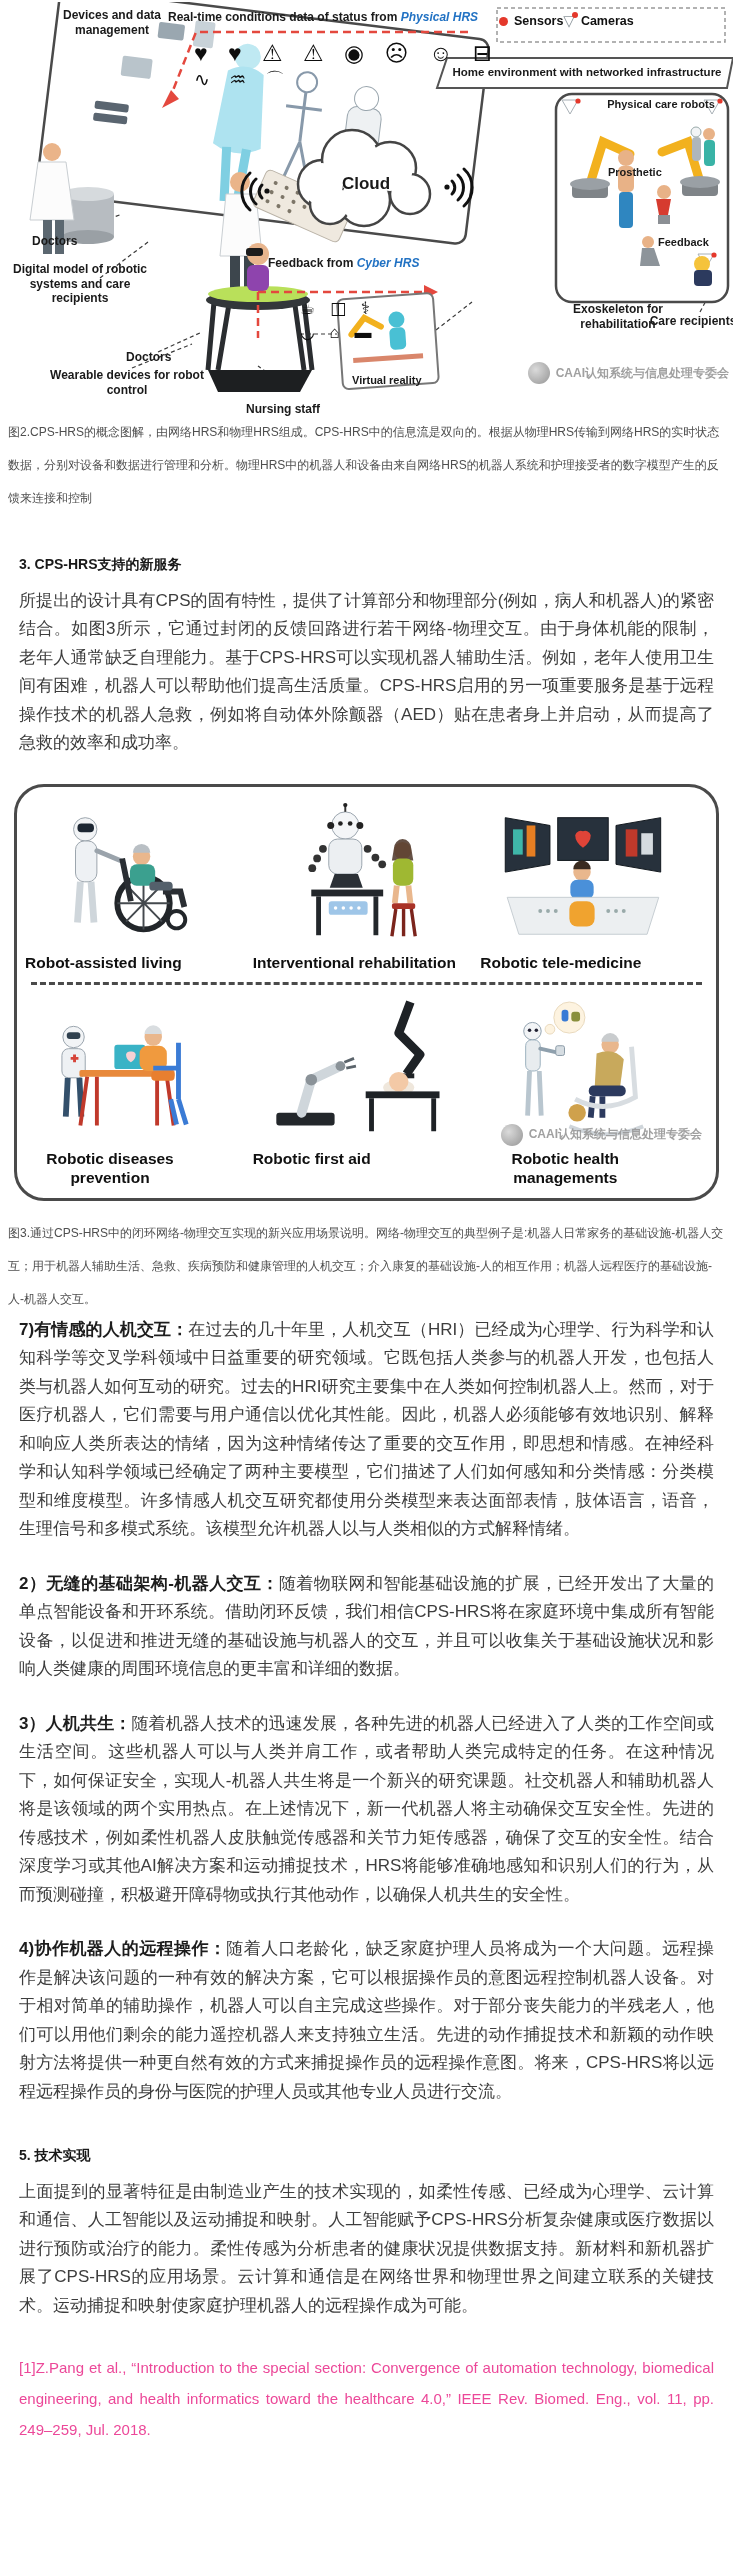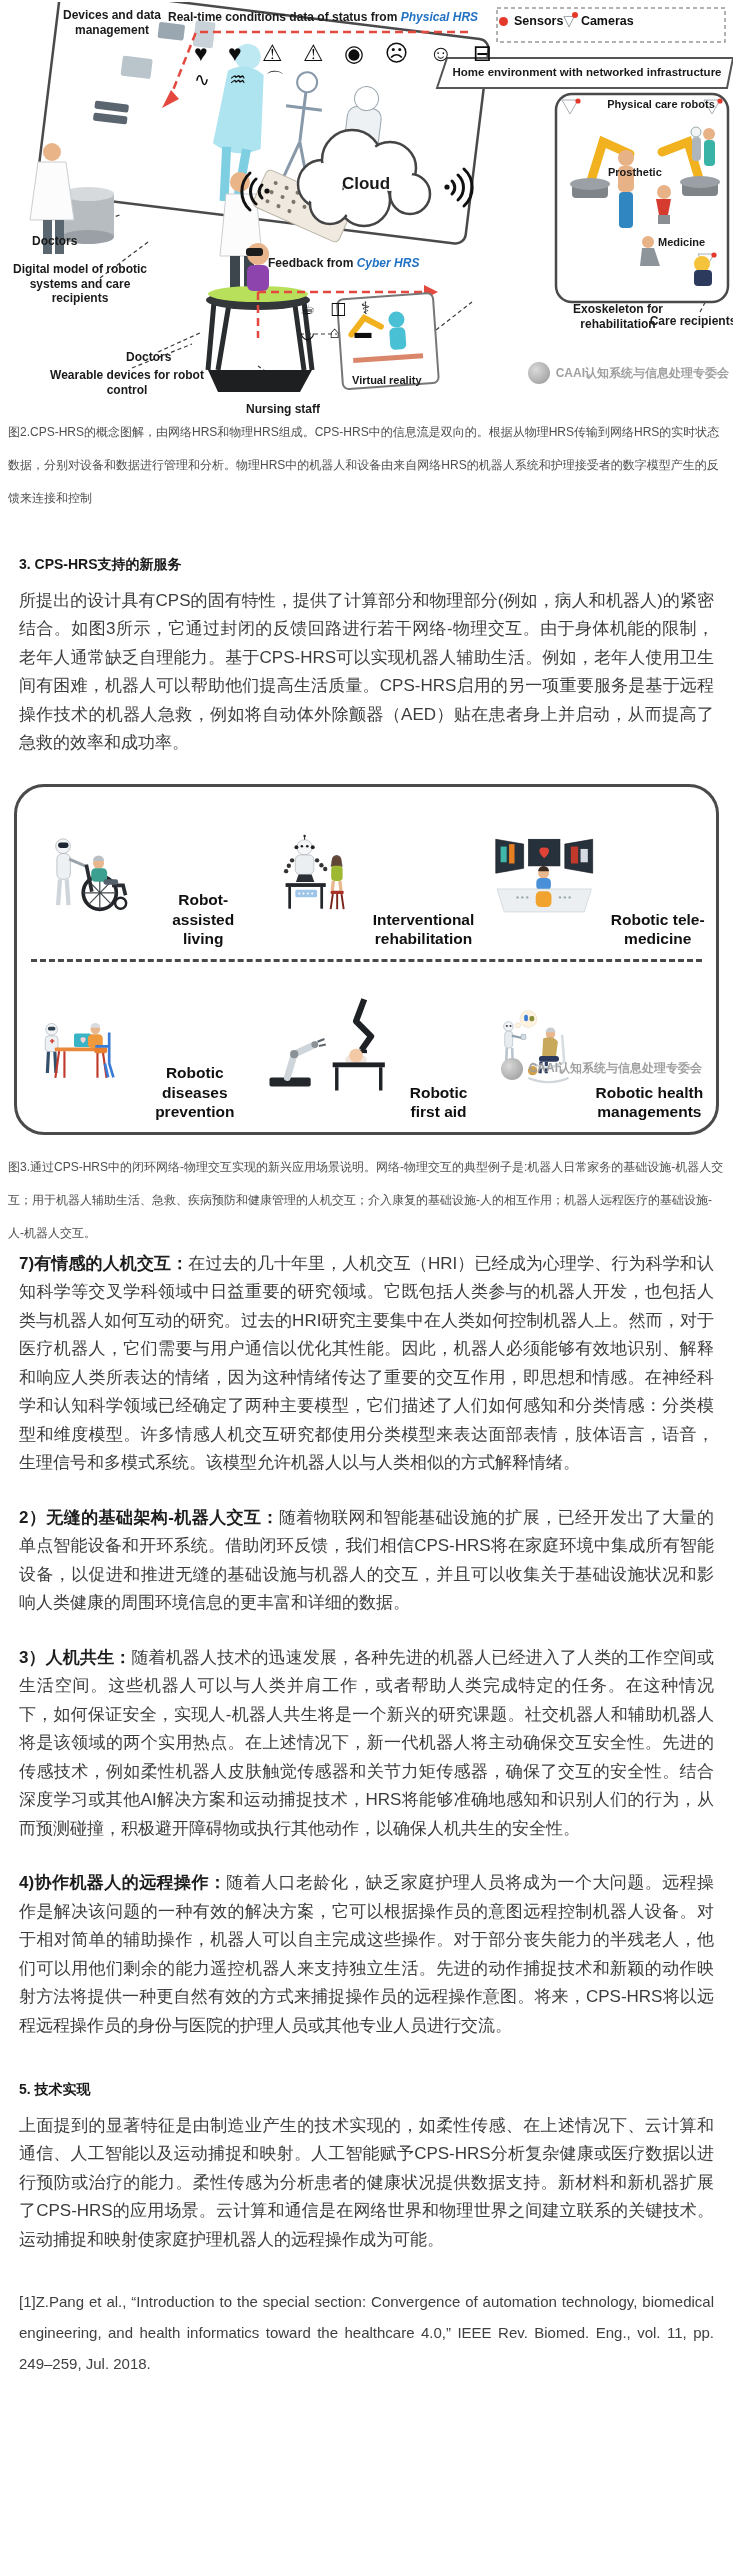--- a/index.html
+++ b/index.html
@@ -21,26 +21,26 @@
   .camtri .reddot{width:6px;height:6px;position:absolute;right:-3px;top:0;}
   .wm{position:absolute;display:flex;align-items:center;gap:6px;color:#9b9b9b;
       font-size:12px;font-weight:bold;white-space:nowrap;opacity:.95;}
   .wmbadge{width:22px;height:22px;border-radius:50%;background:radial-gradient(circle at 35% 35%,#d9d9d9,#8f8f8f);
            flex:0 0 auto;}
   
   .fig-caption{margin:16px 0 0;padding:0 8px;font-size:12px;line-height:33px;color:#4f4f4f;text-align:left;}
   h2.sec{margin:40px 0 12px;font-size:14px;line-height:1.4;color:#191919;font-weight:bold;}
   p.body{margin:0 0 26px;font-size:17px;line-height:28.5px;text-align:justify;color:#3d3d3d;}
   p.body b{color:#1d1d1d;}
-  .refp{margin:32px 0 0;font-size:15px;line-height:31px;color:#404040;text-align:justify;}
+  .refp{margin:32px 0 0;font-size:15px;line-height:31px;color:#ec4899;text-align:justify;}
   
   .fig3{position:relative;width:705px;margin:10px auto 0;border:3px solid #4a4a4a;border-radius:30px;
         padding:14px 8px 10px;box-sizing:border-box;background:#fff;}
   .f3row{display:flex;}
-  .f3cell{width:33.33%;display:flex;flex-direction:row;align-items:flex-end;}
+  .f3cell{width:33.33%;display:flex;flex-direction:column;align-items:flex-start;}
   .f3cell svg{width:204px;height:148px;}
   .f3lab{font-weight:bold;color:#101010;font-size:15.5px;line-height:1.25;text-align:center;margin-top:4px;}
   .f3lab.w2{max-width:170px;}
   .f3div{border-top:3px dashed #4a4a4a;margin:10px 6px 12px;}
   .fig3 .wm{right:14px;bottom:52px;}
 </style>
 </head>
 <body>
 
 <div class="page">
@@ -237,21 +237,21 @@
           <span>Cameras</span>
         </span>
     </div>
     <div class="f2lab nowrap" style="left:446px;top:63px;width:282px;font-size:11.5px;">Home environment with networked infrastructure</div>
     <div class="f2lab" style="left:598px;top:96px;width:126px;font-size:11px;">Physical care robots</div>
     <div class="f2lab" style="left:330px;top:172px;width:72px;font-size:17px;">Cloud</div>
     <div class="f2lab nowrap" style="left:268px;top:254px;text-align:left;"><span>Feedback from </span><span class="blu">Cyber HRS</span></div>
     <div class="iconrow" style="left:300px;top:298px;font-size:17px;letter-spacing:5px;">☕ ◫ ⚕</div>
     <div class="iconrow" style="left:300px;top:322px;font-size:17px;letter-spacing:5px;">◡ ⌂ ▬</div>
     <div class="f2lab" style="left:608px;top:164px;font-size:11px;">Prosthetic</div>
-    <div class="f2lab" style="left:658px;top:234px;font-size:11px;">Medicine</div>
+    <div class="f2lab" style="left:658px;top:234px;font-size:11px;">Feedback</div>
     <div class="f2lab" style="left:32px;top:232px;">Doctors</div>
     <div class="f2lab" style="left:4px;top:260px;width:152px;">Digital model of robotic systems and care recipients</div>
     <div class="f2lab" style="left:126px;top:348px;">Doctors</div>
     <div class="f2lab" style="left:42px;top:366px;width:170px;">Wearable devices for robot control</div>
     <div class="f2lab" style="left:238px;top:380px;width:90px;margin-top:20px;">Nursing staff</div>
     <div class="f2lab" style="left:560px;top:300px;width:116px;">Exoskeleton for rehabilitation</div>
     <div class="f2lab" style="left:648px;top:312px;width:90px;">Care recipients</div>
     <div class="f2lab" style="left:352px;top:372px;font-size:11px;">Virtual reality</div>
     <div class="wm" style="right:4px;bottom:16px;">
         <span class="wmbadge"></span>
@@ -417,17 +417,17 @@
 
   <div class="fig-caption">图3.通过CPS-HRS中的闭环网络-物理交互实现的新兴应用场景说明。网络-物理交互的典型例子是:机器人日常家务的基础设施-机器人交互；用于机器人辅助生活、急救、疾病预防和健康管理的人机交互；介入康复的基础设施-人的相互作用；机器人远程医疗的基础设施-人-机器人交互。</div>
 
   <div class="tx">
     <p class="body"><b>7)有情感的人机交互：</b><span>在过去的几十年里，人机交互（HRI）已经成为心理学、行为科学和认知科学等交叉学科领域中日益重要的研究领域。它既包括人类参与的机器人开发，也包括人类与机器人如何互动的研究。过去的HRI研究主要集中在人类如何控制机器人上。然而，对于医疗机器人，它们需要与用户通信以优化其性能。因此，机器人必须能够有效地识别、解释和响应人类所表达的情绪，因为这种情绪传达了重要的交互作用，即思想和情感。在神经科学和认知科学领域已经确定了两种主要模型，它们描述了人们如何感知和分类情感：分类模型和维度模型。许多情感人机交互研究都使用分类模型来表达面部表情，肢体语言，语音，生理信号和多模式系统。该模型允许机器人以与人类相似的方式解释情绪。</span></p>
     <p class="body"><b>2）无缝的基础架构-机器人交互：</b><span>随着物联网和智能基础设施的扩展，已经开发出了大量的单点智能设备和开环系统。借助闭环反馈，我们相信CPS-HRS将在家庭环境中集成所有智能设备，以促进和推进无缝的基础设施与机器人的交互，并且可以收集关于基础设施状况和影响人类健康的周围环境信息的更丰富和详细的数据。</span></p>
     <p class="body"><b>3）人机共生：</b><span>随着机器人技术的迅速发展，各种先进的机器人已经进入了人类的工作空间或生活空间。这些机器人可以与人类并肩工作，或者帮助人类完成特定的任务。在这种情况下，如何保证安全，实现人-机器人共生将是一个新兴的研究课题。社交机器人和辅助机器人将是该领域的两个实用热点。在上述情况下，新一代机器人将主动确保交互安全性。先进的传感技术，例如柔性机器人皮肤触觉传感器和关节力矩传感器，确保了交互的安全性。结合深度学习或其他AI解决方案和运动捕捉技术，HRS将能够准确地感知和识别人们的行为，从而预测碰撞，积极避开障碍物或执行其他动作，以确保人机共生的安全性。</span></p>
     <p class="body"><b>4)协作机器人的远程操作：</b><span>随着人口老龄化，缺乏家庭护理人员将成为一个大问题。远程操作是解决该问题的一种有效的解决方案，它可以根据操作员的意图远程控制机器人设备。对于相对简单的辅助操作，机器人可以自主完成这些操作。对于部分丧失能力的半残老人，他们可以用他们剩余的能力遥控机器人来支持独立生活。先进的动作捕捉技术和新颖的动作映射方法将提供一种更自然有效的方式来捕捉操作员的远程操作意图。将来，CPS-HRS将以远程远程操作员的身份与医院的护理人员或其他专业人员进行交流。</span></p>
 
     <h2 class="sec">5. 技术实现</h2>
-    <p class="body">上面提到的显著特征是由制造业产生的技术实现的，如柔性传感、在上述情况下、云计算和通信、人工智能以及运动捕捉和映射。人工智能赋予CPS-HRS分析复杂健康或医疗数据以进行预防或治疗的能力。柔性传感为分析患者的健康状况提供数据支持。新材料和新机器扩展了CPS-HRS的应用场景。云计算和通信是在网络世界和物理世界之间建立联系的关键技术。运动捕捉和映射使家庭护理机器人的远程操作成为可能。</p>
+    <p class="body">上面提到的显著特征是由制造业产生的技术实现的，如柔性传感、已经成为心理学、云计算和通信、人工智能以及运动捕捉和映射。人工智能赋予CPS-HRS分析复杂健康或医疗数据以进行预防或治疗的能力。柔性传感为分析患者的健康状况提供数据支持。新材料和新机器扩展了CPS-HRS的应用场景。云计算和通信是在网络世界和物理世界之间建立联系的关键技术。运动捕捉和映射使家庭护理机器人的远程操作成为可能。</p>
 
     <p class="refp">[1]Z.Pang et al., “Introduction to the special section: Convergence of automation technology, biomedical engineering, and health informatics toward the healthcare 4.0,” IEEE Rev. Biomed. Eng., vol. 11, pp. 249–259, Jul. 2018.</p>
   </div>
 </div>
 
 </body></html>

